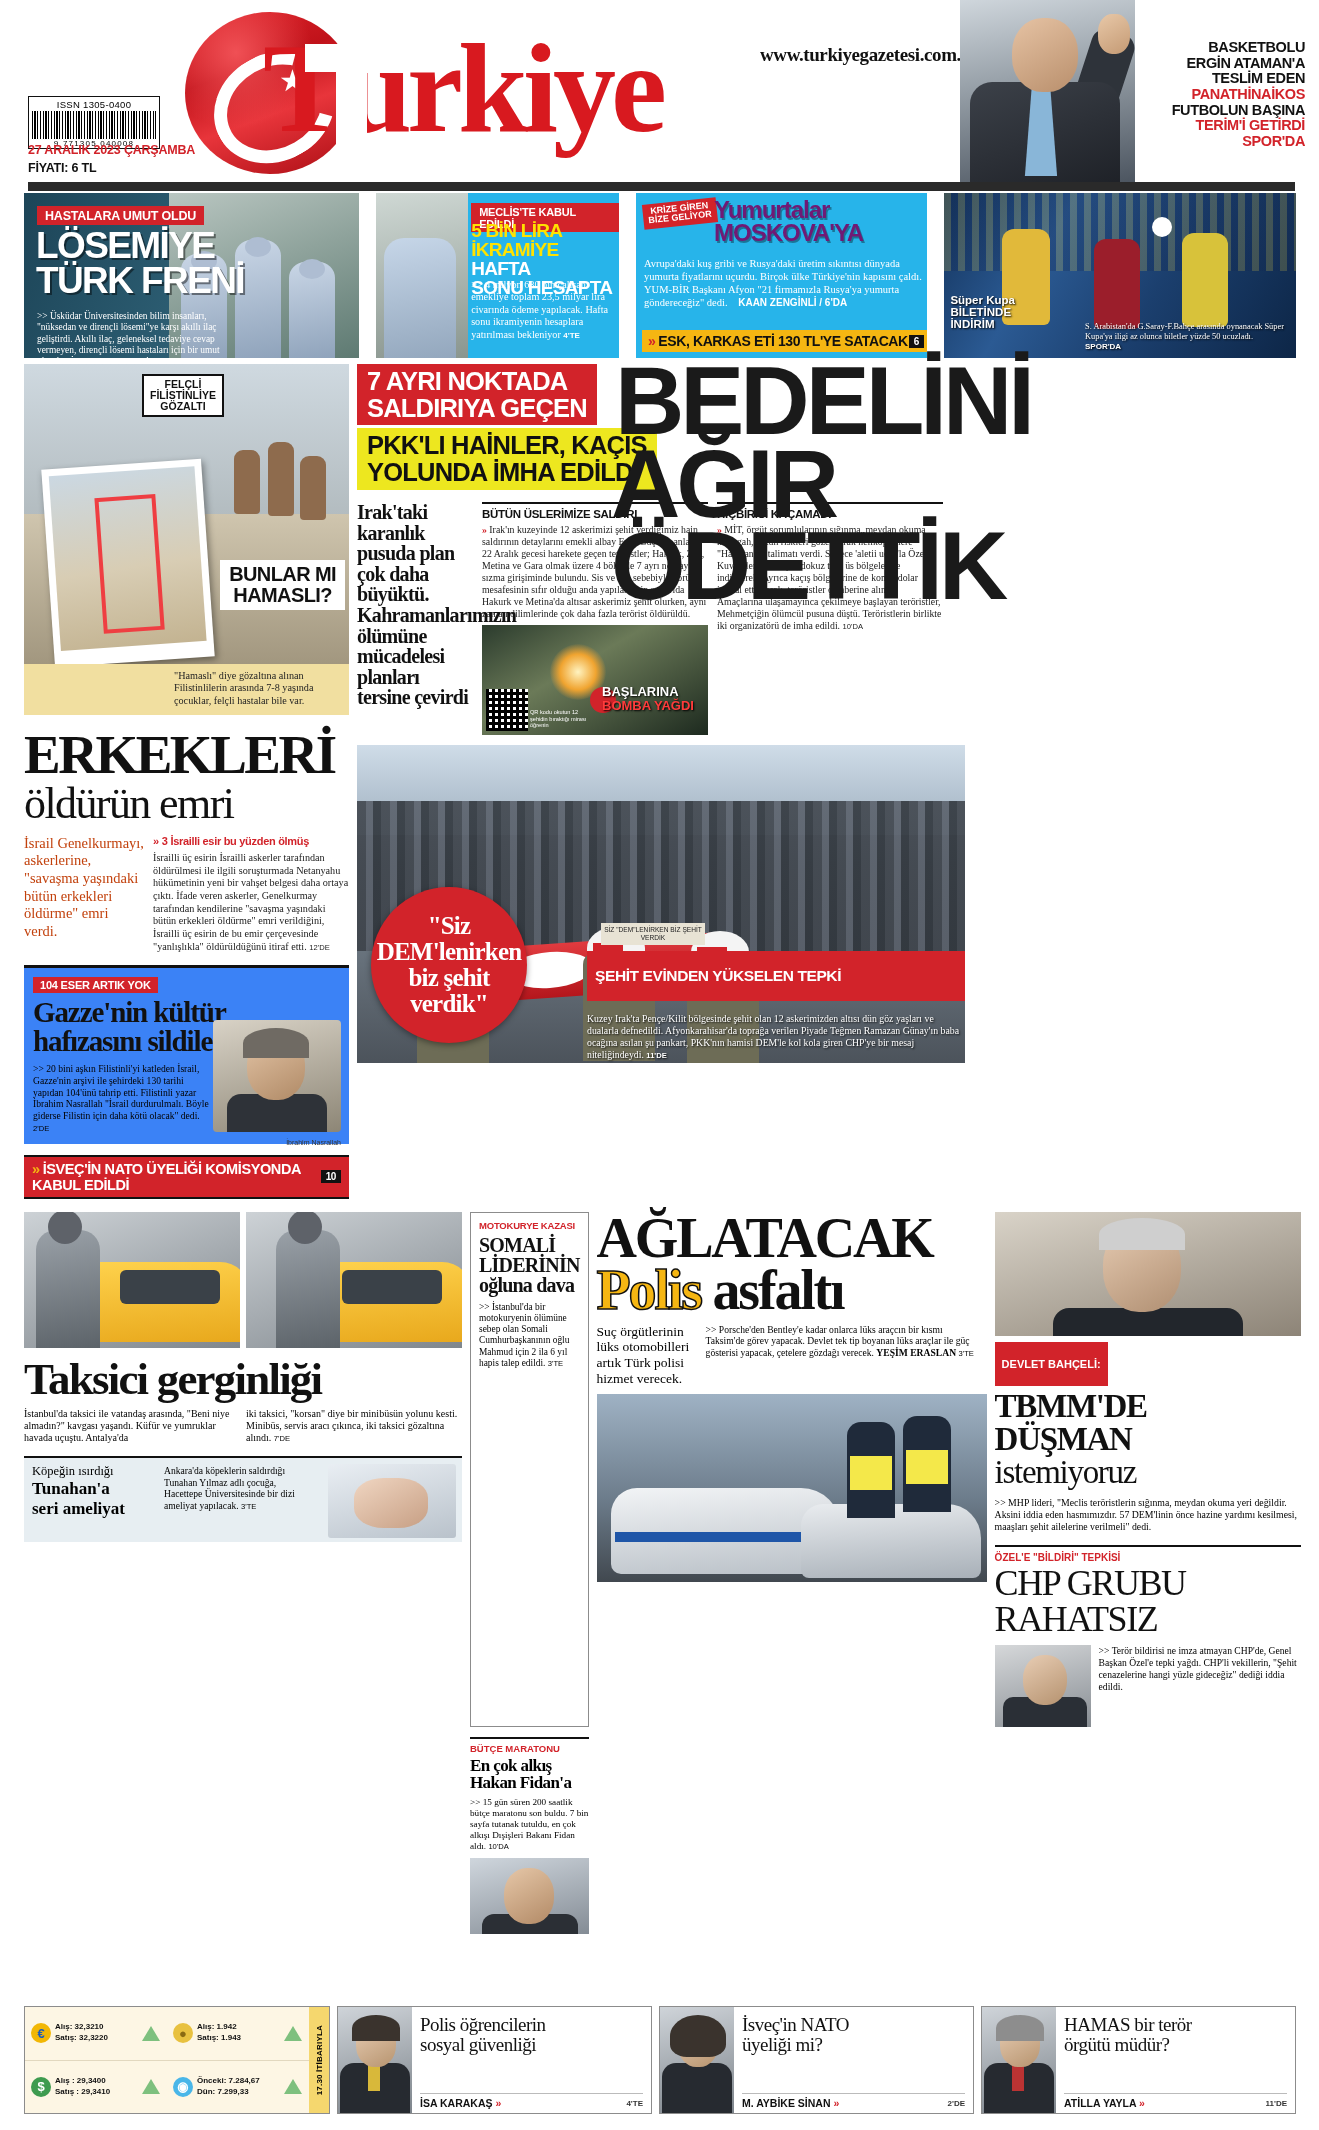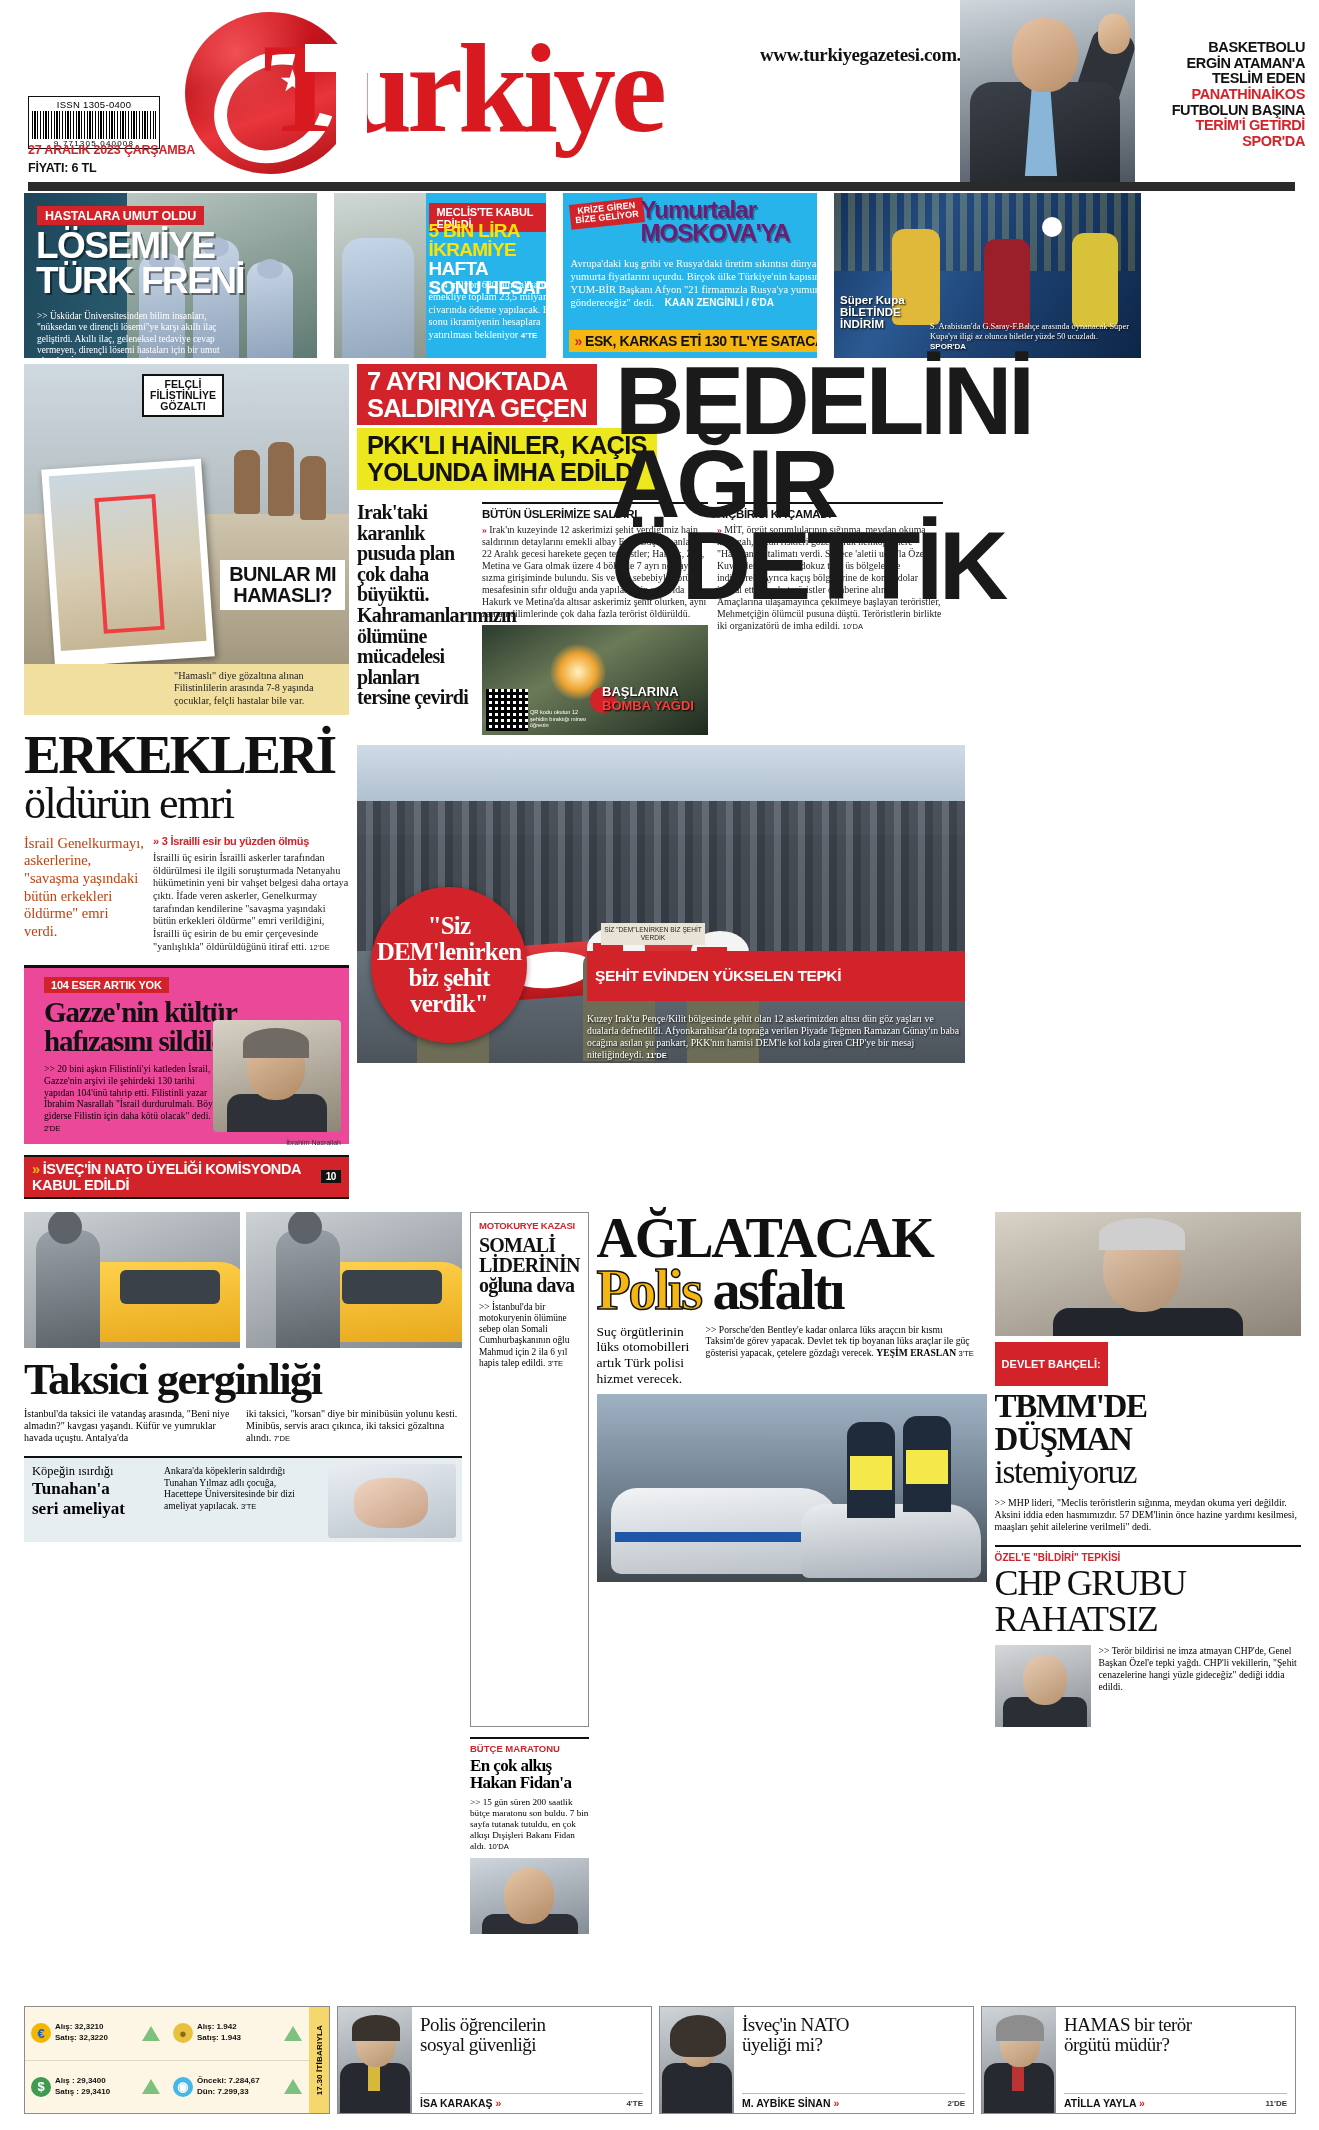--- a/index.html
+++ b/index.html
@@ -56,21 +56,21 @@
      background:linear-gradient(150deg,#e8c8a8,#c49a74); }
   .mast-promo { position:absolute; right:14px; top:40px; width:176px; text-align:right;
     font-family:"Liberation Sans",sans-serif; font-weight:bold; font-size:14.5px;
     line-height:1.08; letter-spacing:-.4px; }
   .mast-promo div { text-shadow:0 0 2px #fff, 0 0 3px #fff; }
   .mp-red { color:#d2232a; }
   .mp-blk { color:#111; }
   .mast-rule { position:absolute; left:28px; right:24px; top:182px; height:9px; background:#2a2a2a; }
 
   
-  .topstrip { position:absolute; left:24px; top:193px; width:1117px; height:165px; display:flex; gap:17px; }
+  .topstrip { position:absolute; left:24px; top:193px; width:1272px; height:165px; display:flex; gap:17px; }
   .ts-box { position:relative; overflow:hidden; }
   .ts1 { width:345px; background:linear-gradient(110deg,#1d4558 0%,#2c5d72 50%,#20495c 100%); }
   .ts1 .photo { position:absolute; right:0; top:0; width:190px; height:165px;
      background:linear-gradient(160deg,#b9c6c1 0%, #8fa39c 45%, #5e7a72 100%); }
   .ts1 .ph-p { position:absolute; bottom:0; width:46px; height:104px; border-radius:16px 16px 0 0;
      background:linear-gradient(170deg,#c9d6e6,#8fa3bb); }
   .ts1 .ph-cap { position:absolute; width:26px; height:20px; border-radius:50%; background:#aebdd2; }
   .kicker { position:absolute; font-family:"Liberation Sans",sans-serif; font-weight:bold;
     background:#d2232a; color:#fff; font-size:12.5px; padding:3px 8px 2px; letter-spacing:-.2px; }
   .ts1 .kicker { left:13px; top:13px; }
@@ -157,21 +157,21 @@
     font-size:55px; line-height:.93; letter-spacing:-2.5px; color:#111; }
   .erk-h2 { font-family:"Liberation Serif",serif; font-size:44px; line-height:.98;
     letter-spacing:-1.6px; color:#111; margin-top:2px; }
   .erk-row { display:flex; gap:9px; margin-top:9px; }
   .erk-lead { width:120px; font-family:"Liberation Serif",serif; font-size:14.5px; line-height:1.22; color:#c2410c; }
   .erk-body { width:196px; font-family:"Liberation Serif",serif; font-size:10.2px; line-height:1.24; color:#1a1a1a; }
   .erk-sub { font-family:"Liberation Sans",sans-serif; font-weight:bold; font-size:11px; color:#d2232a;
     margin-bottom:4px; letter-spacing:-.3px; }
   .pg { font-family:"Liberation Sans",sans-serif; font-size:7.6px; }
 
-  .gazze-box { margin-top:12px; position:relative; background:#ec4899; border-top:3px solid #111; padding:7px 20px 10px; }
+  .gazze-box { margin-top:12px; position:relative; background:#3b82f6; border-top:3px solid #111; padding:7px 9px 10px; }
   .gazze-kick { display:inline-block; background:#d2232a; color:#fff;
     font-family:"Liberation Sans",sans-serif; font-weight:bold; font-size:11px; padding:2px 7px; letter-spacing:-.2px; }
   .gazze-h { font-family:"Liberation Serif",serif; font-weight:bold; font-size:29px; line-height:1.0;
     letter-spacing:-1.1px; color:#111; margin-top:5px; }
   .gazze-body { width:176px; margin-top:7px; font-family:"Liberation Serif",serif; font-size:9.6px; line-height:1.22; }
   .gazze-photo { position:absolute; right:8px; top:52px; width:128px; height:112px; border-radius:4px;
     background:linear-gradient(165deg,#d8d2c6,#8d8676); overflow:hidden; }
   .gz-head { position:absolute; left:34px; top:14px; width:58px; height:66px; border-radius:46%;
     background:linear-gradient(150deg,#e3c4a6,#b08a66); }
   .gz-hair { position:absolute; left:30px; top:8px; width:66px; height:30px; border-radius:50% 50% 0 0; background:#6f6a63; }

